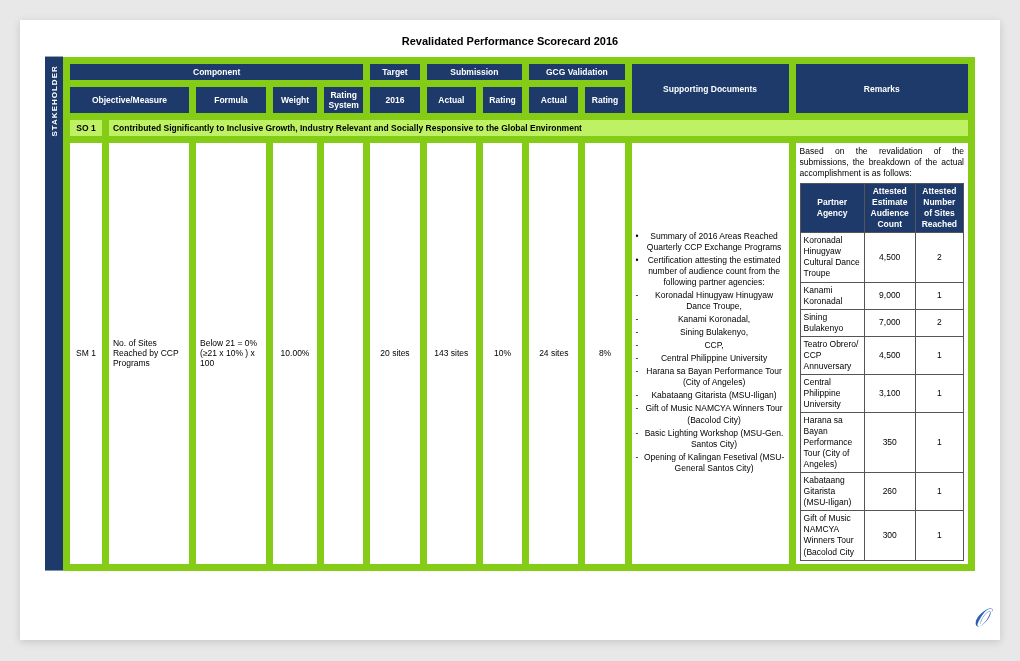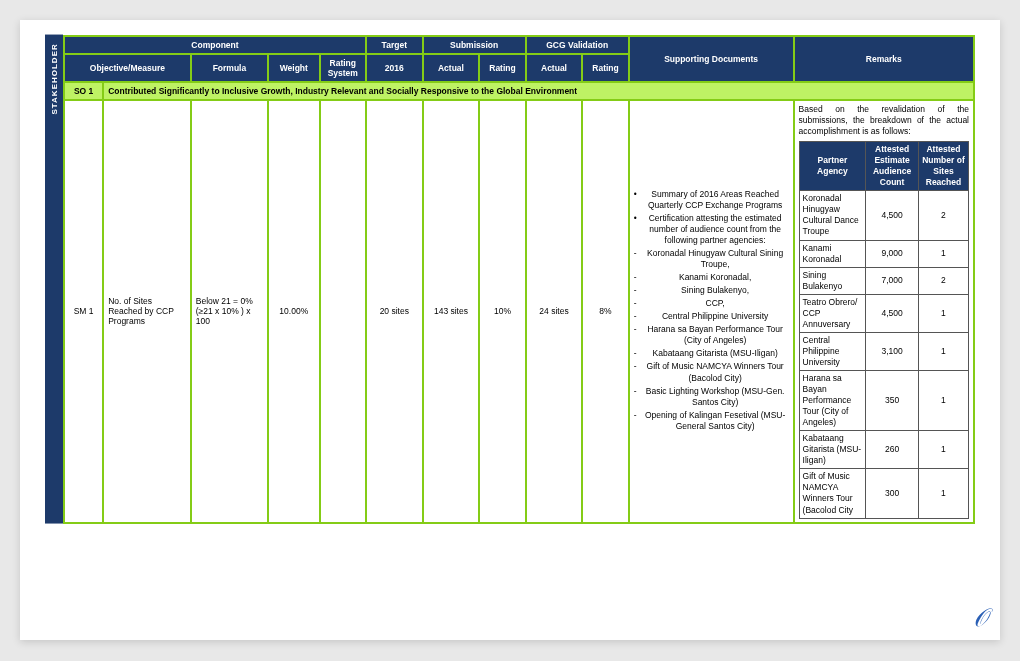--- a/index.html
+++ b/index.html
@@ -60,21 +60,21 @@
     align-items: center;
     justify-content: flex-end;
     flex-shrink: 0;
   }
   table.main {
     border-collapse: collapse;
     width: 100%;
     table-layout: fixed;
   }
   table.main th, table.main td {
-    border: 2px solid #84cc16;
+    border: 7px solid #84cc16;
     padding: 3px 4px;
     vertical-align: middle;
     font-size: 8.5px;
   }
   table.main thead th {
     background: #1d3a6a;
     color: #fff;
     text-align: center;
     font-weight: bold;
   }
@@ -119,20 +119,21 @@
     font-size: 24px;
     font-style: italic;
     color: #2a5fb5;
     transform: rotate(-5deg);
   }
 </style>
 </head>
 <body>
 
 <div class="page">
+  <div class="subtitle">Revalidated Performance Scorecard 2016</div>
 
   <div class="tbl-wrap">
     <div class="sidebar">STAKEHOLDER</div>
 
     <table class="main">
       <colgroup>
         <col style="width:38px">
         <col style="width:85px">
         <col style="width:75px">
         <col style="width:50px">
@@ -180,21 +181,21 @@
           <td></td>
           <td>20 sites</td>
           <td>143 sites</td>
           <td>10%</td>
           <td>24 sites</td>
           <td>8%</td>
           <td class="docs-cell">
             <ul>
               <li class="bullet">Summary of 2016 Areas Reached Quarterly CCP Exchange Programs</li>
               <li class="bullet">Certification attesting the estimated number of audience count from the following partner agencies:</li>
-              <li class="dash">Koronadal Hinugyaw Cultural Sining Troupe,</li>
+              <li class="dash">Koronadal Hinugyaw Hinugyaw Dance Troupe,</li>
               <li class="dash">Kanami Koronadal,</li>
               <li class="dash">Sining Bulakenyo,</li>
               <li class="dash">CCP,</li>
               <li class="dash">Central Philippine University</li>
               <li class="dash">Harana sa Bayan Performance Tour (City of Angeles)</li>
               <li class="dash">Kabataang Gitarista (MSU-Iligan)</li>
               <li class="dash">Gift of Music NAMCYA Winners Tour (Bacolod City)</li>
               <li class="dash">Basic Lighting Workshop (MSU-Gen. Santos City)</li>
               <li class="dash">Opening of Kalingan Fesetival (MSU-General Santos City)</li>
             </ul>

